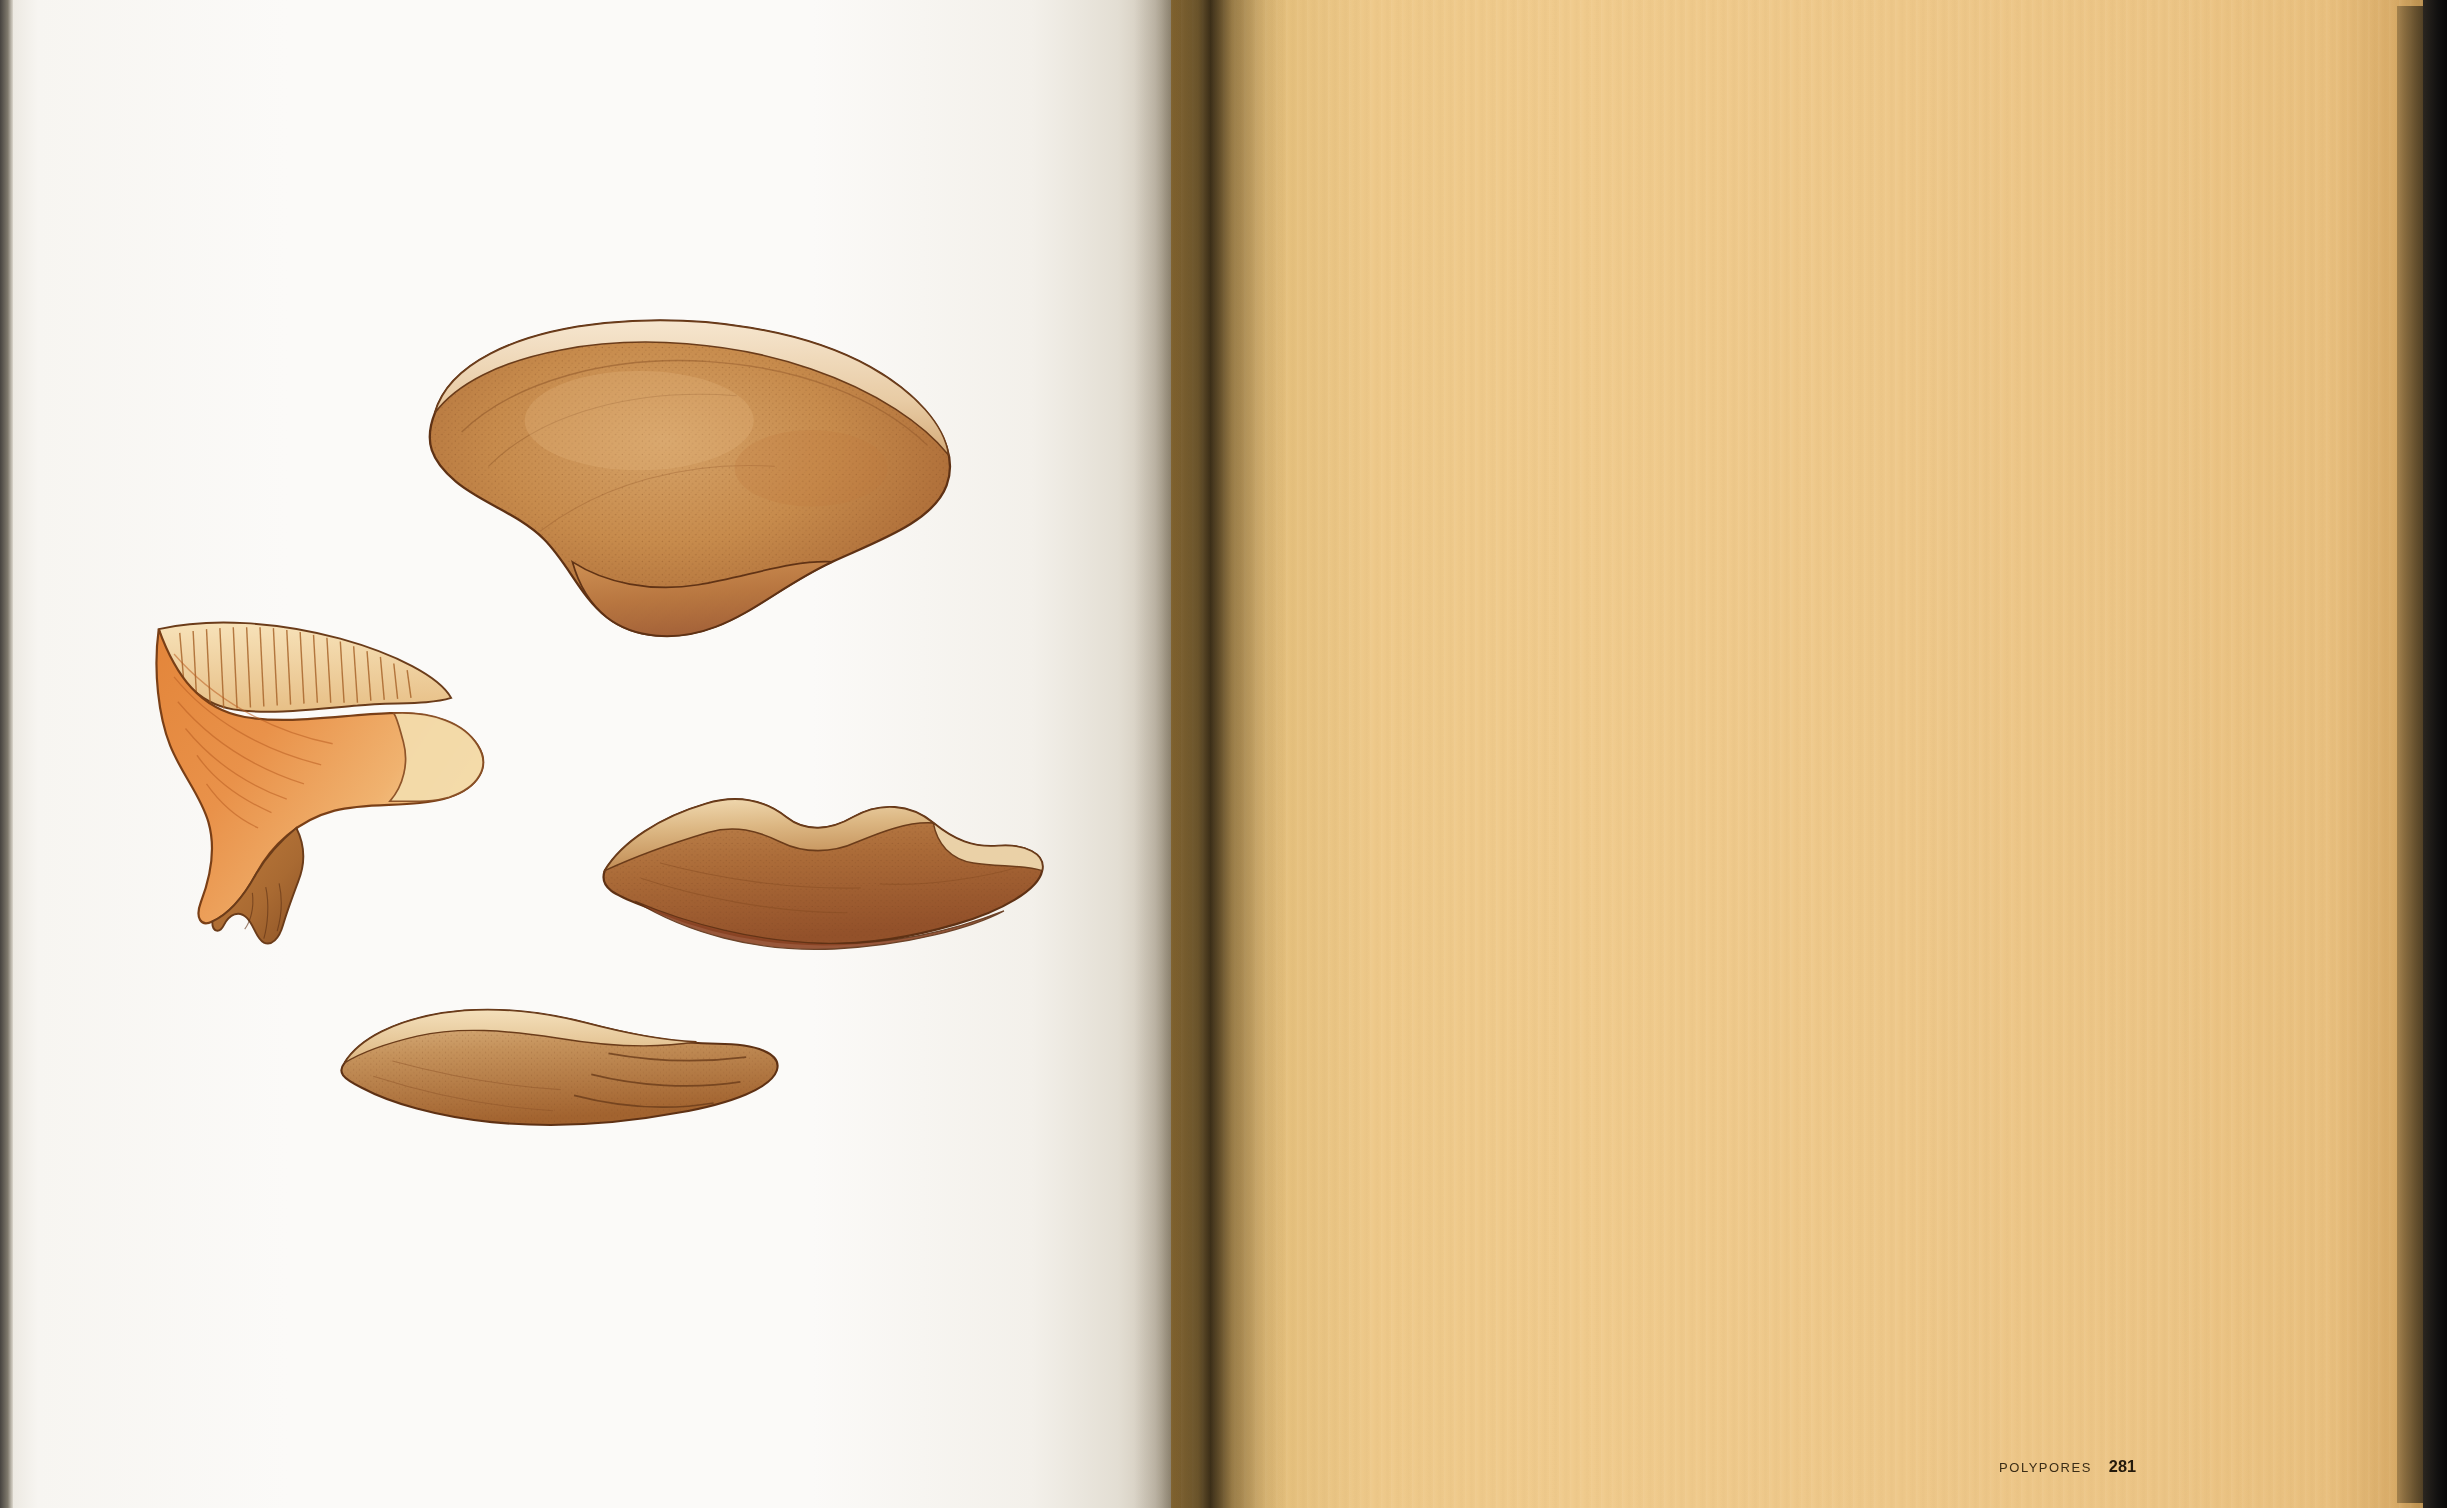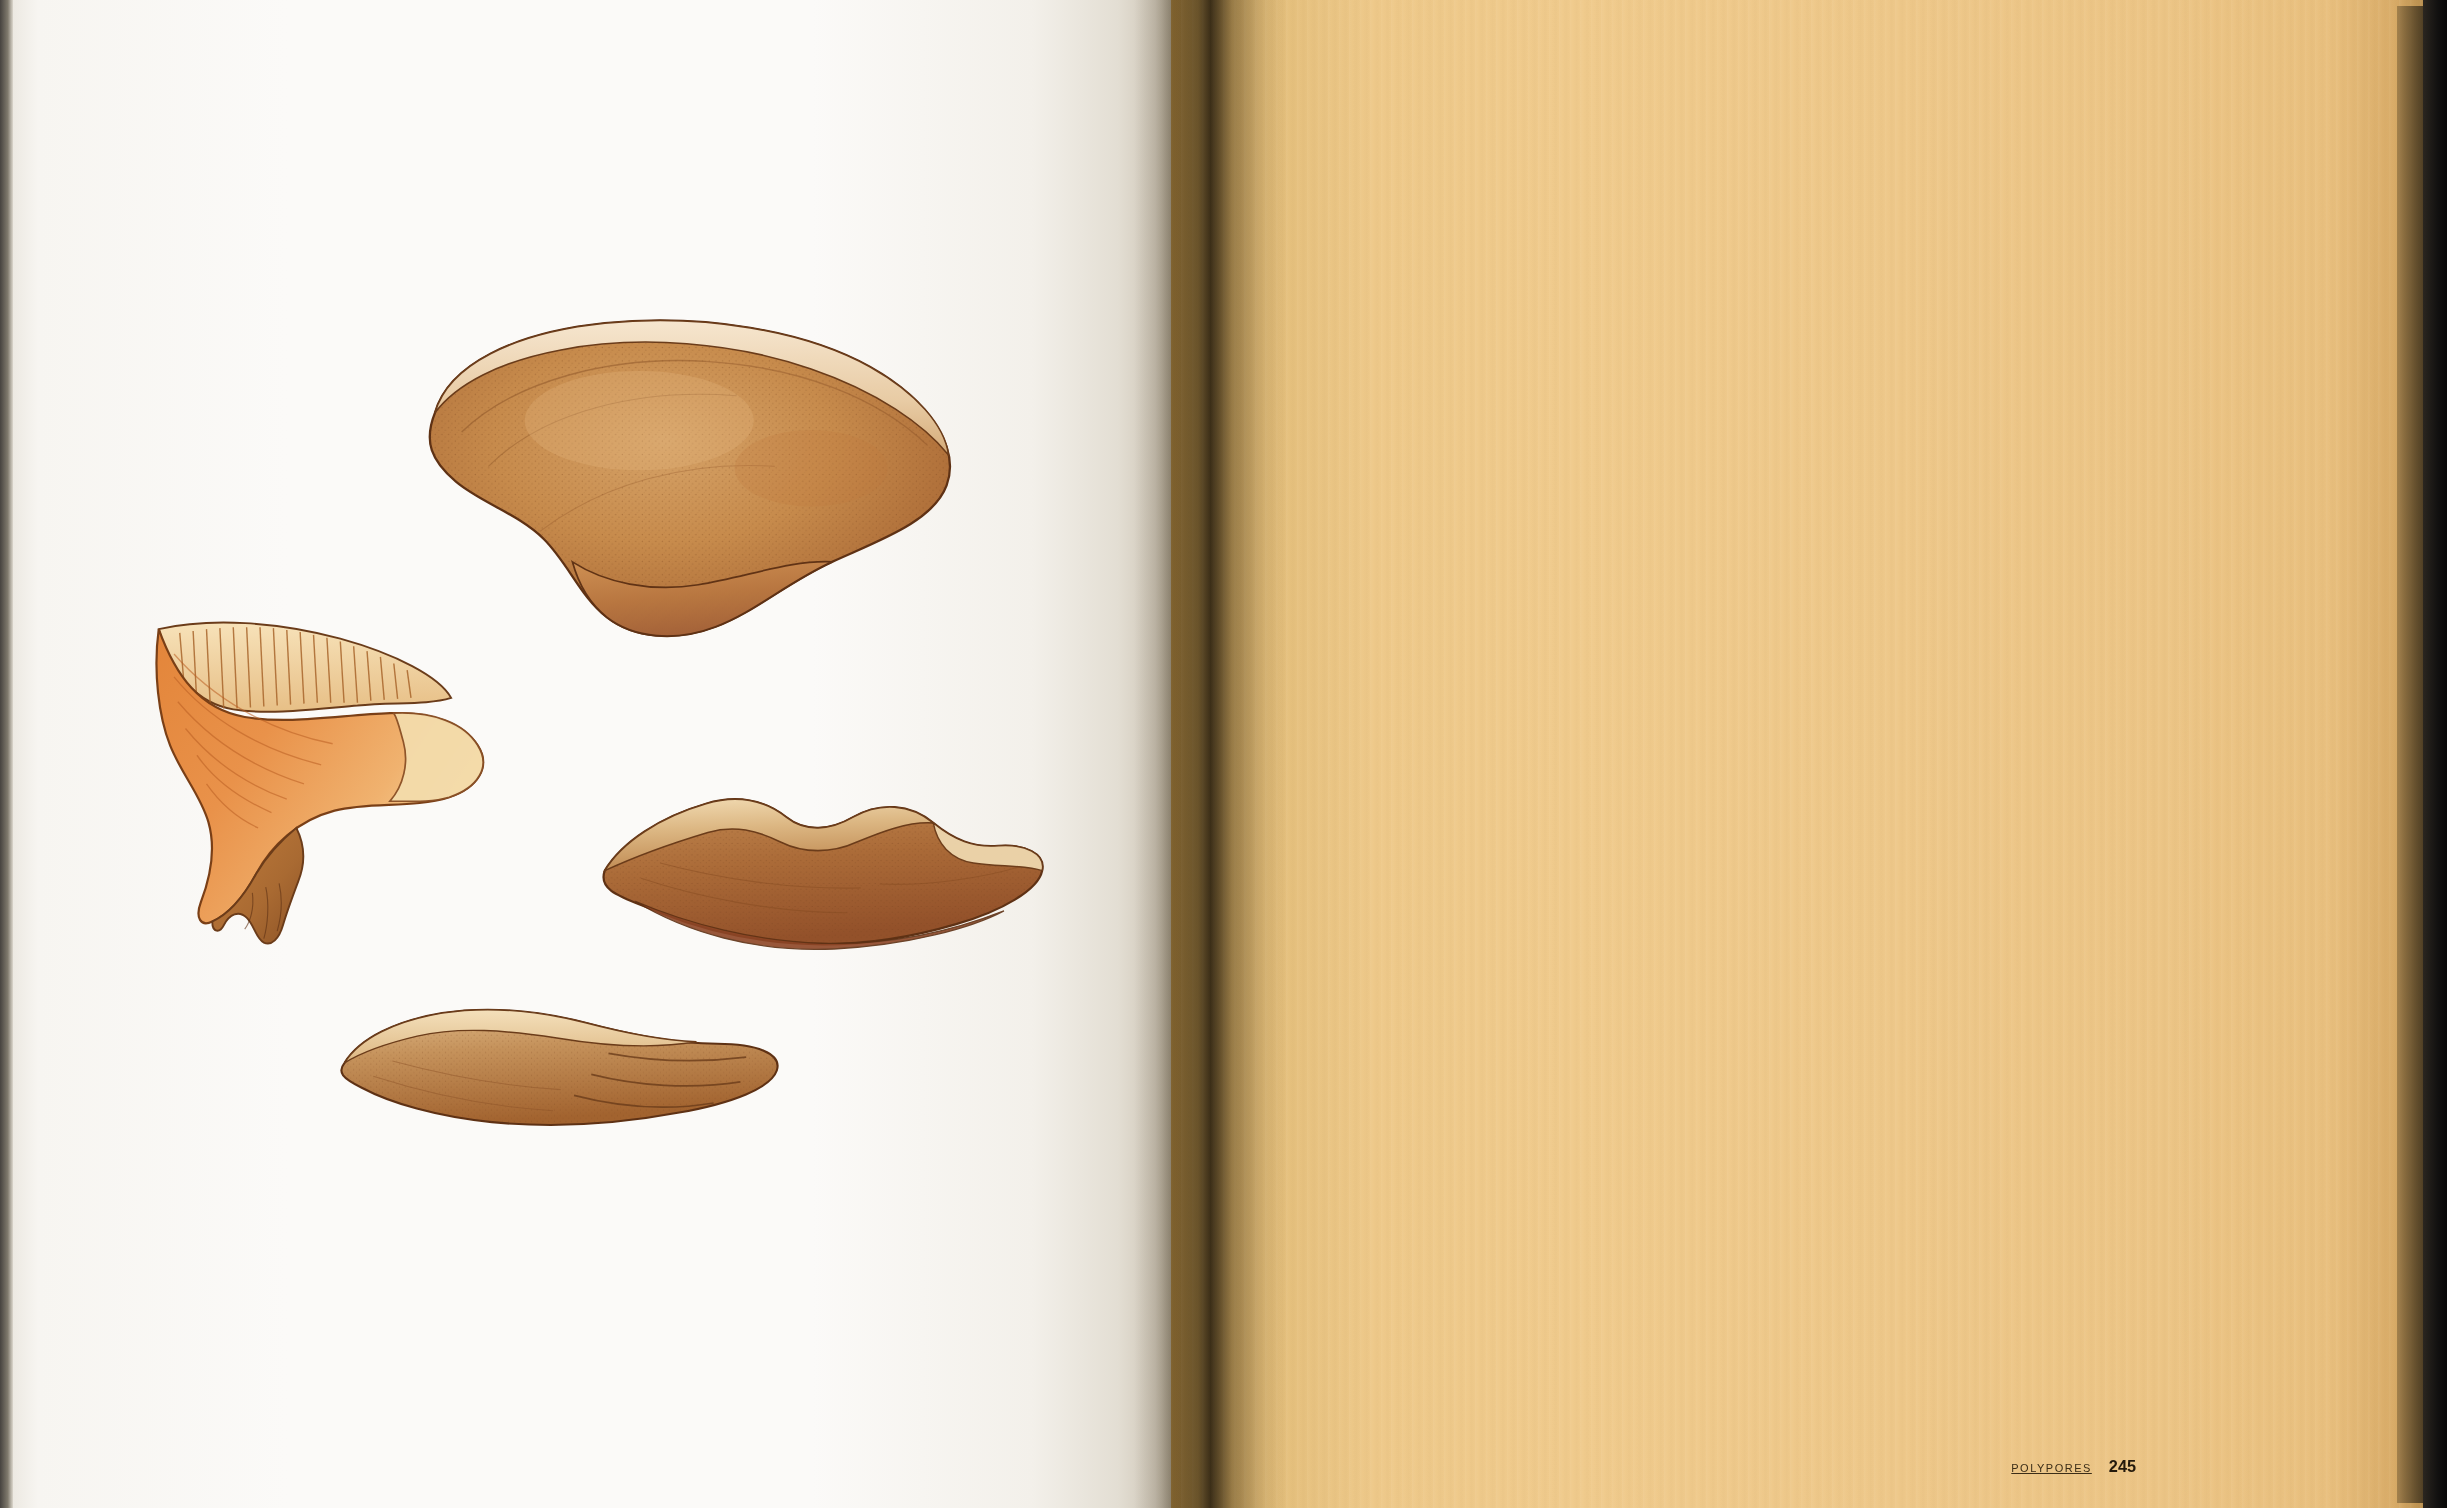--- a/index.html
+++ b/index.html
@@ -108,24 +108,23 @@
   .footer {
     position: absolute;
     right: 287px;
     bottom: 32.5px;
     display: flex;
     align-items: baseline;
     gap: 17px;
     z-index: 5;
   }
   .footer .sect {
-    font-size: 11px;
+    font-size: 13px;
     letter-spacing: 1.5px;
     color: #3b2d17;
-    text-decoration: underline;
   }
   .footer .pageno {
     font-size: 16.3px;
     font-weight: bold;
     color: #241a0c;
   }
 
   
   .illus { position: absolute; z-index: 3; }
 
@@ -376,21 +375,21 @@
       </svg>
     </div>
   </div>
 
   <div class="gutter"></div>
 
   <div class="page-right">
 
     <div class="footer">
       <span class="sect">POLYPORES</span>
-      <span class="pageno">245</span>
+      <span class="pageno">281</span>
     </div>
 
   </div>
 
   <div class="right-page-block"></div>
   <div class="right-edge"></div>
 </div>
 
 
 </body></html>

